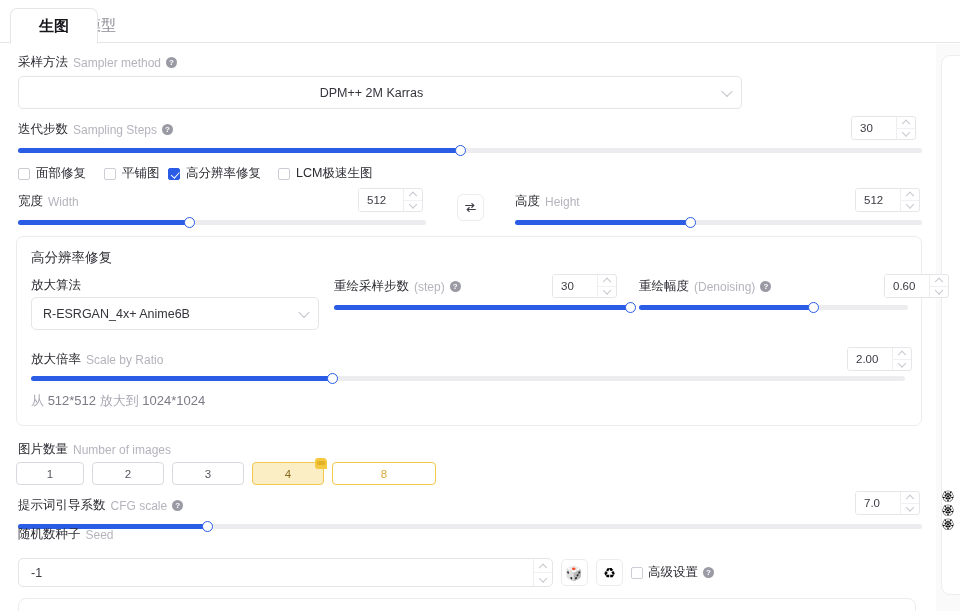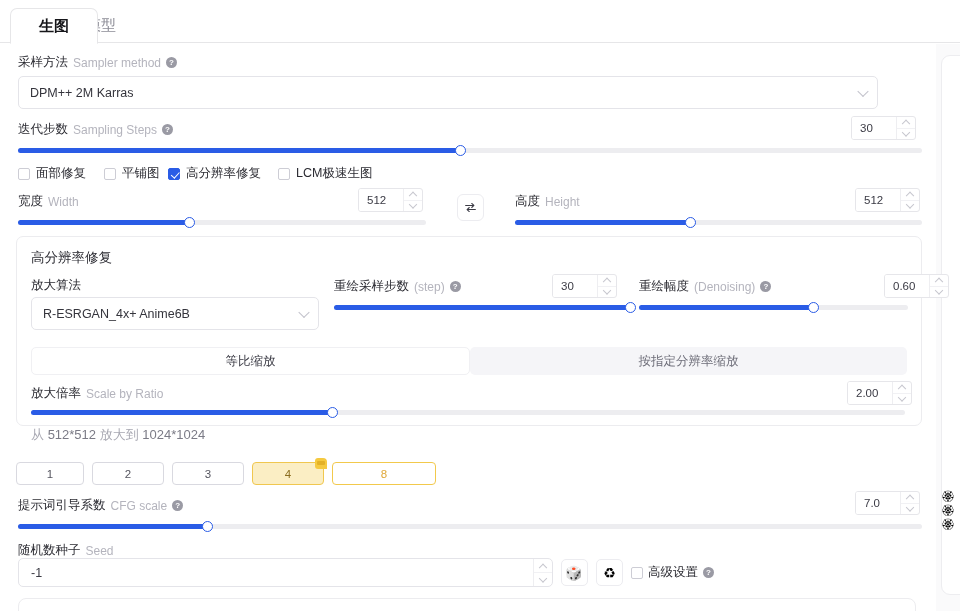--- a/index.html
+++ b/index.html
@@ -233,21 +233,21 @@
     <div class="tab tab-1">
       <span>模型</span>
     </div>
   </div>
 
   <div class="abs lbl" style="left:18px; top:54px;">
     <span class="cn">采样方法</span>
     <span class="en">Sampler method</span>
     <span class="help">?</span>
   </div>
-  <div class="abs select" style="left:18px; top:76px; width:860px;">
+  <div class="abs select" style="left:18px; top:76px; width:724px;justify-content:center;">
     <span>DPM++ 2M Karras</span>
     <span class="chev"></span>
   </div>
 
   <div class="abs lbl" style="left:18px; top:121px;">
     <span class="cn">迭代步数</span>
     <span class="en">Sampling Steps</span>
     <span class="help">?</span>
   </div>
   <div class="abs numbox" style="left:851px; top:116px;">
@@ -360,28 +360,20 @@
             <i></i>
             <i></i>
           </span>
       </div>
       <div class="abs slider" style="left:608px; top:28px; width:269px;">
         <div class="fill" style="width:65%"></div>
         <div class="knob" style="left:65%"></div>
       </div>
     </div>
 
-    <div class="seg" style="margin-top:6px;">
-      <div class="segbtn active">
-        <span>等比缩放</span>
-      </div>
-      <div class="segbtn idle">
-        <span>按指定分辨率缩放</span>
-      </div>
-    </div>
 
     <div style="position:relative; height:58px; margin-top:9px;">
       <div class="abs lbl" style="left:0px; top:1px;">
         <span class="cn">放大倍率</span>
         <span class="en">Scale by Ratio</span>
       </div>
       <div class="abs numbox" style="left:816px; top:-3px;">
         <span class="val">2.00</span>
         <span class="spin">
             <i></i>
@@ -391,20 +383,24 @@
       <div class="abs slider" style="left:0px; top:26px; width:874px;">
         <div class="fill" style="width:34.5%"></div>
         <div class="knob" style="left:34.5%"></div>
       </div>
       <div class="abs hint" style="left:0px; top:42px;">
         <span>从 </span><b>512*512</b><span> 放大到 </span><b>1024*1024</b>
       </div>
     </div>
   </div>
 
+  <div class="abs lbl" style="left:18px; top:441px;">
+    <span class="cn">图片数量</span>
+    <span class="en">Number of images</span>
+  </div>
   <div class="abs countrow" style="left:16px; top:462px;">
     <div class="cbtn" style="width:68px">
         <span>1</span>
       </div>
     <div class="cbtn" style="width:72px">
         <span>2</span>
       </div>
     <div class="cbtn" style="width:72px">
         <span>3</span>
       </div>
@@ -427,21 +423,21 @@
     <span class="spin">
         <i></i>
         <i></i>
       </span>
   </div>
   <div class="abs slider" style="left:18px; top:524px; width:904px;">
     <div class="fill" style="width:21%"></div>
     <div class="knob" style="left:21%"></div>
   </div>
 
-  <div class="abs lbl" style="left:18px; top:542px;">
+  <div class="abs lbl" style="left:18px; top:526px;">
     <span class="cn">随机数种子</span>
     <span class="en">Seed</span>
   </div>
   <div class="abs seedrow" style="left:18px; top:558px; width:790px;">
     <div class="seed-input" style="width:535px; flex:none;">
       <span>-1</span>
       <span class="spin2">
           <i></i>
           <i></i>
         </span>

